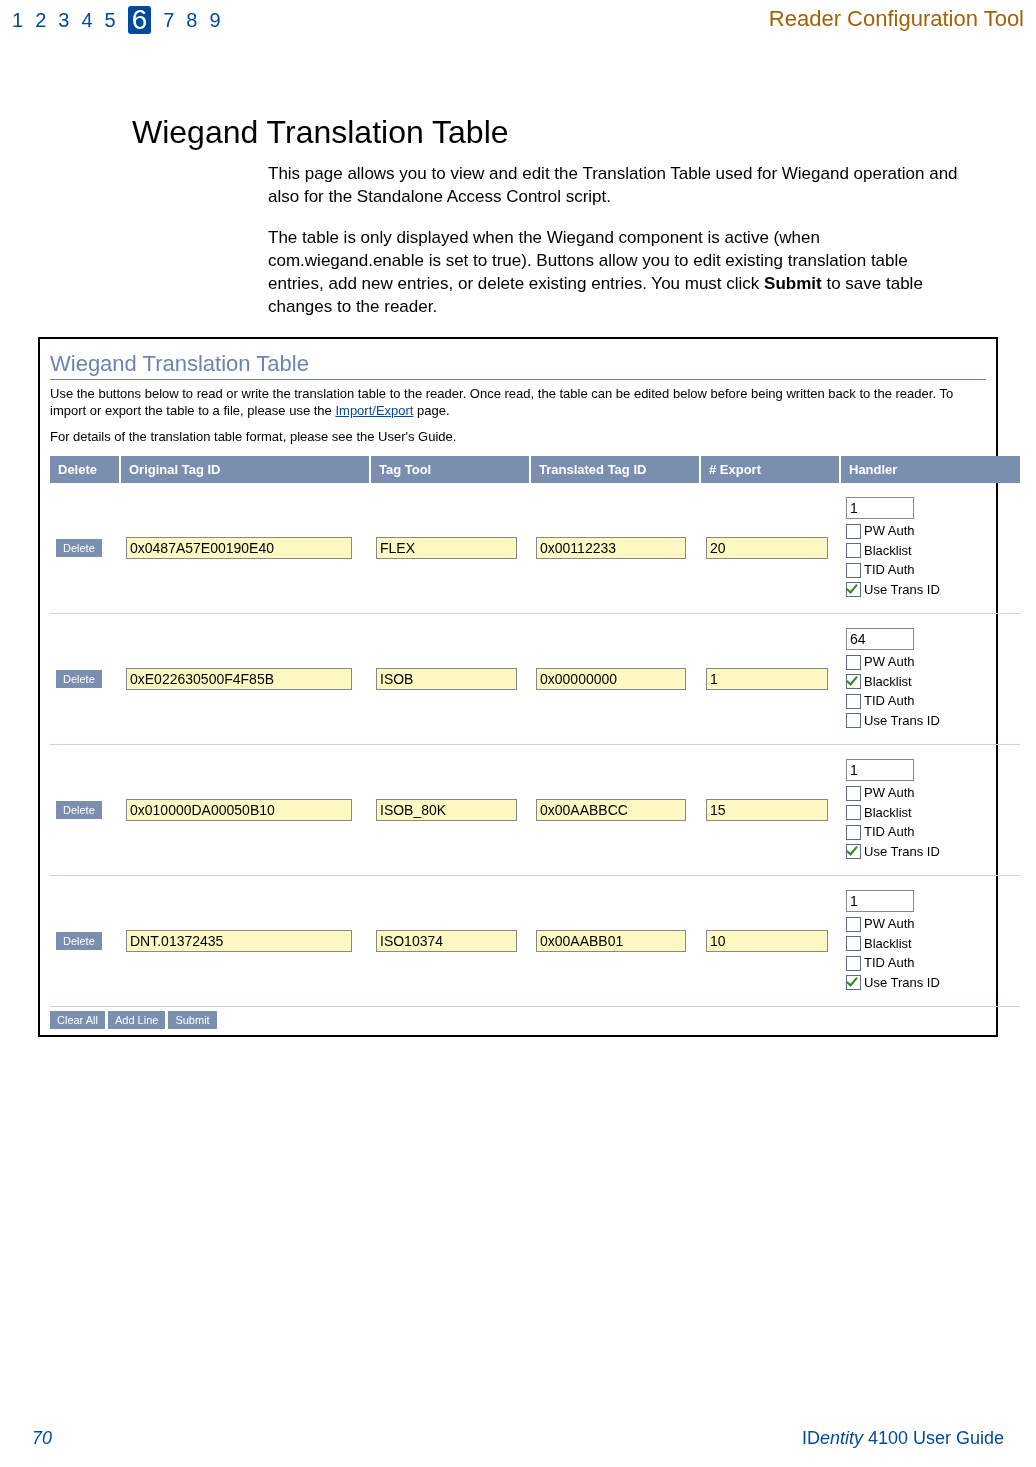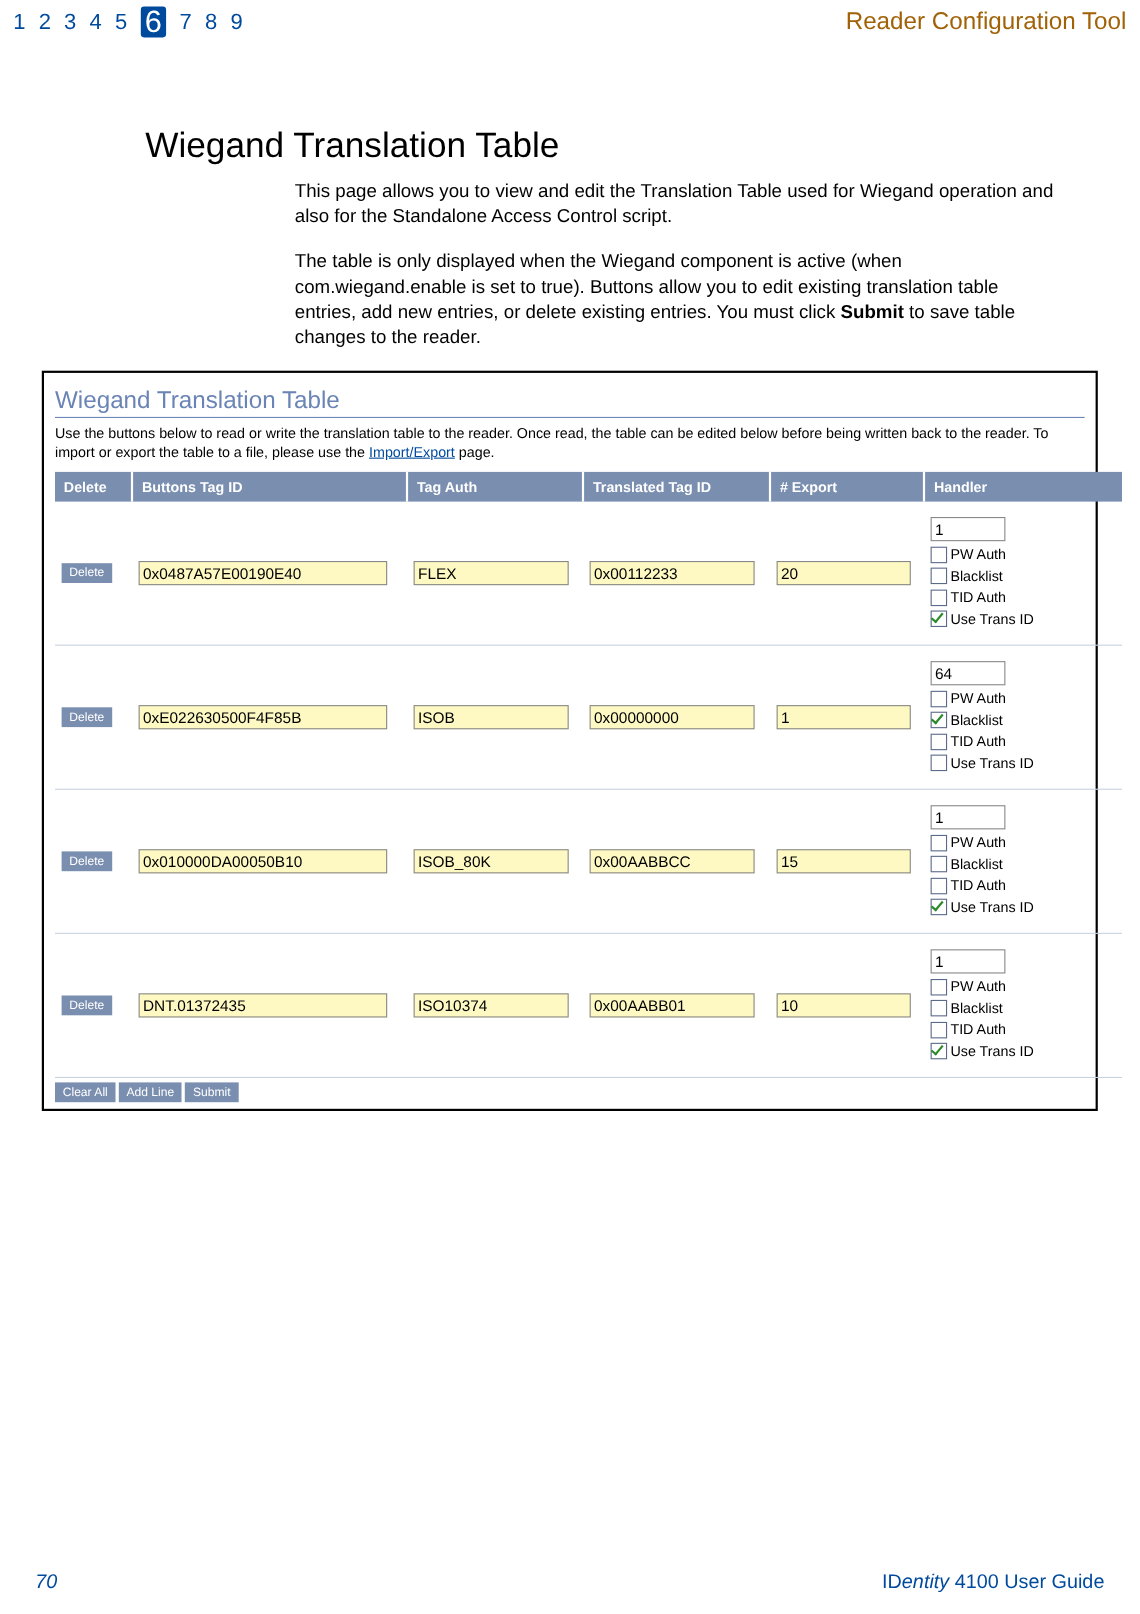--- a/index.html
+++ b/index.html
@@ -218,35 +218,36 @@
   <p class="body-text">This page allows you to view and edit the Translation Table used for Wiegand operation and also for the Standalone Access Control script.</p>
   <p class="body-text">
     <span>The table is only displayed when the Wiegand component is active (when com.wiegand.enable is set to true).  Buttons allow you to edit existing translation table entries, add new entries, or delete existing entries.  You must click </span><strong>Submit</strong><span> to save table changes to the reader.</span>
   </p>
 
   <div class="screenshot">
     <div class="ss-title">Wiegand Translation Table</div>
     <p class="ss-para">
       <span>Use the buttons below to read or write the translation table to the reader. Once read, the table can be edited below before being written back to the reader. To import or export the table to a file, please use the </span><a href="#" class="ss-link">Import/Export</a><span> page.</span>
     </p>
+    <p class="ss-para">For details of the translation table format, please see the User's Guide.</p>
 
     <table class="tt-table">
       <colgroup>
         <col class="col-delete">
           <col class="col-original">
           <col class="col-tagtype">
         <col class="col-trans">
           <col class="col-entries">
           <col class="col-handler">
       </colgroup>
       <thead>
         <tr>
           <th>Delete</th>
-          <th>Buttons Tag ID</th>
-          <th>Tag Auth</th>
+          <th>Original Tag ID</th>
+          <th>Tag Tool</th>
           <th>Translated Tag ID</th>
           <th># Export</th>
           <th>Handler</th>
         </tr>
       </thead>
       <tbody id="tt-body">
           <tr>
             <td><button class="btn-slate">Delete</button></td>
             <td><input class="tt-input" value="0x0487A57E00190E40" style=""></td>
             <td><input class="tt-input" value="FLEX" style=""></td>

